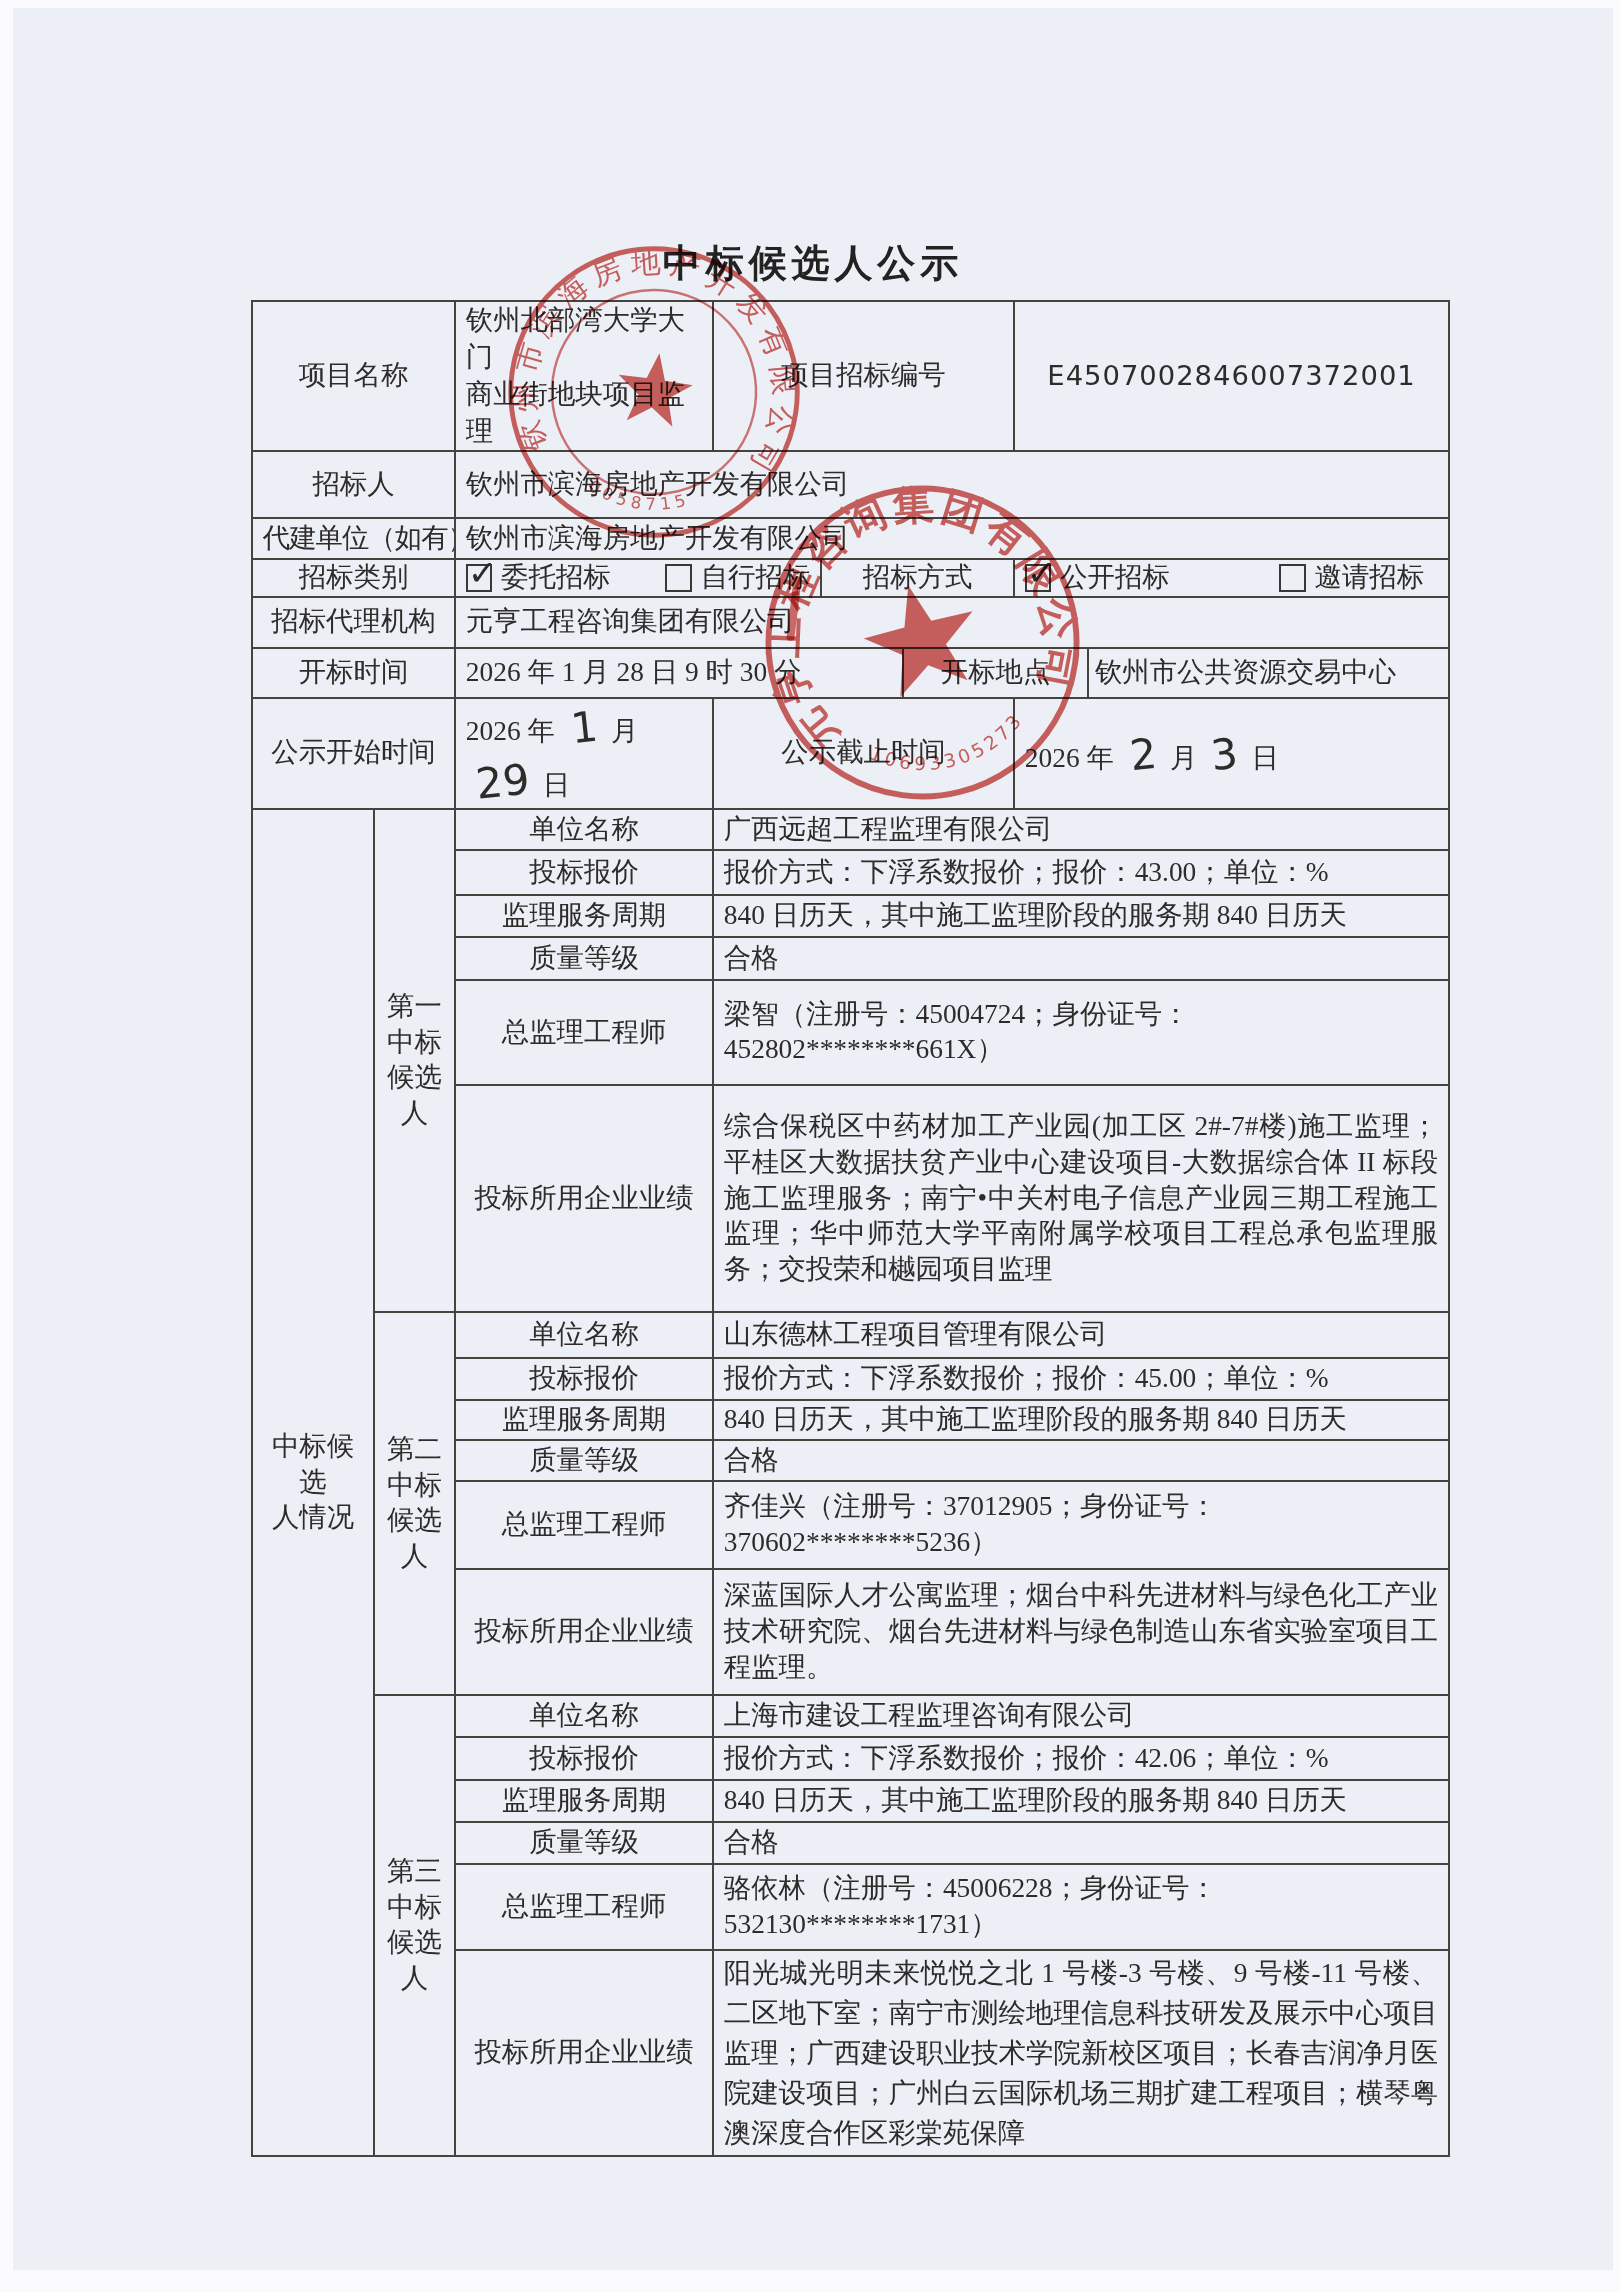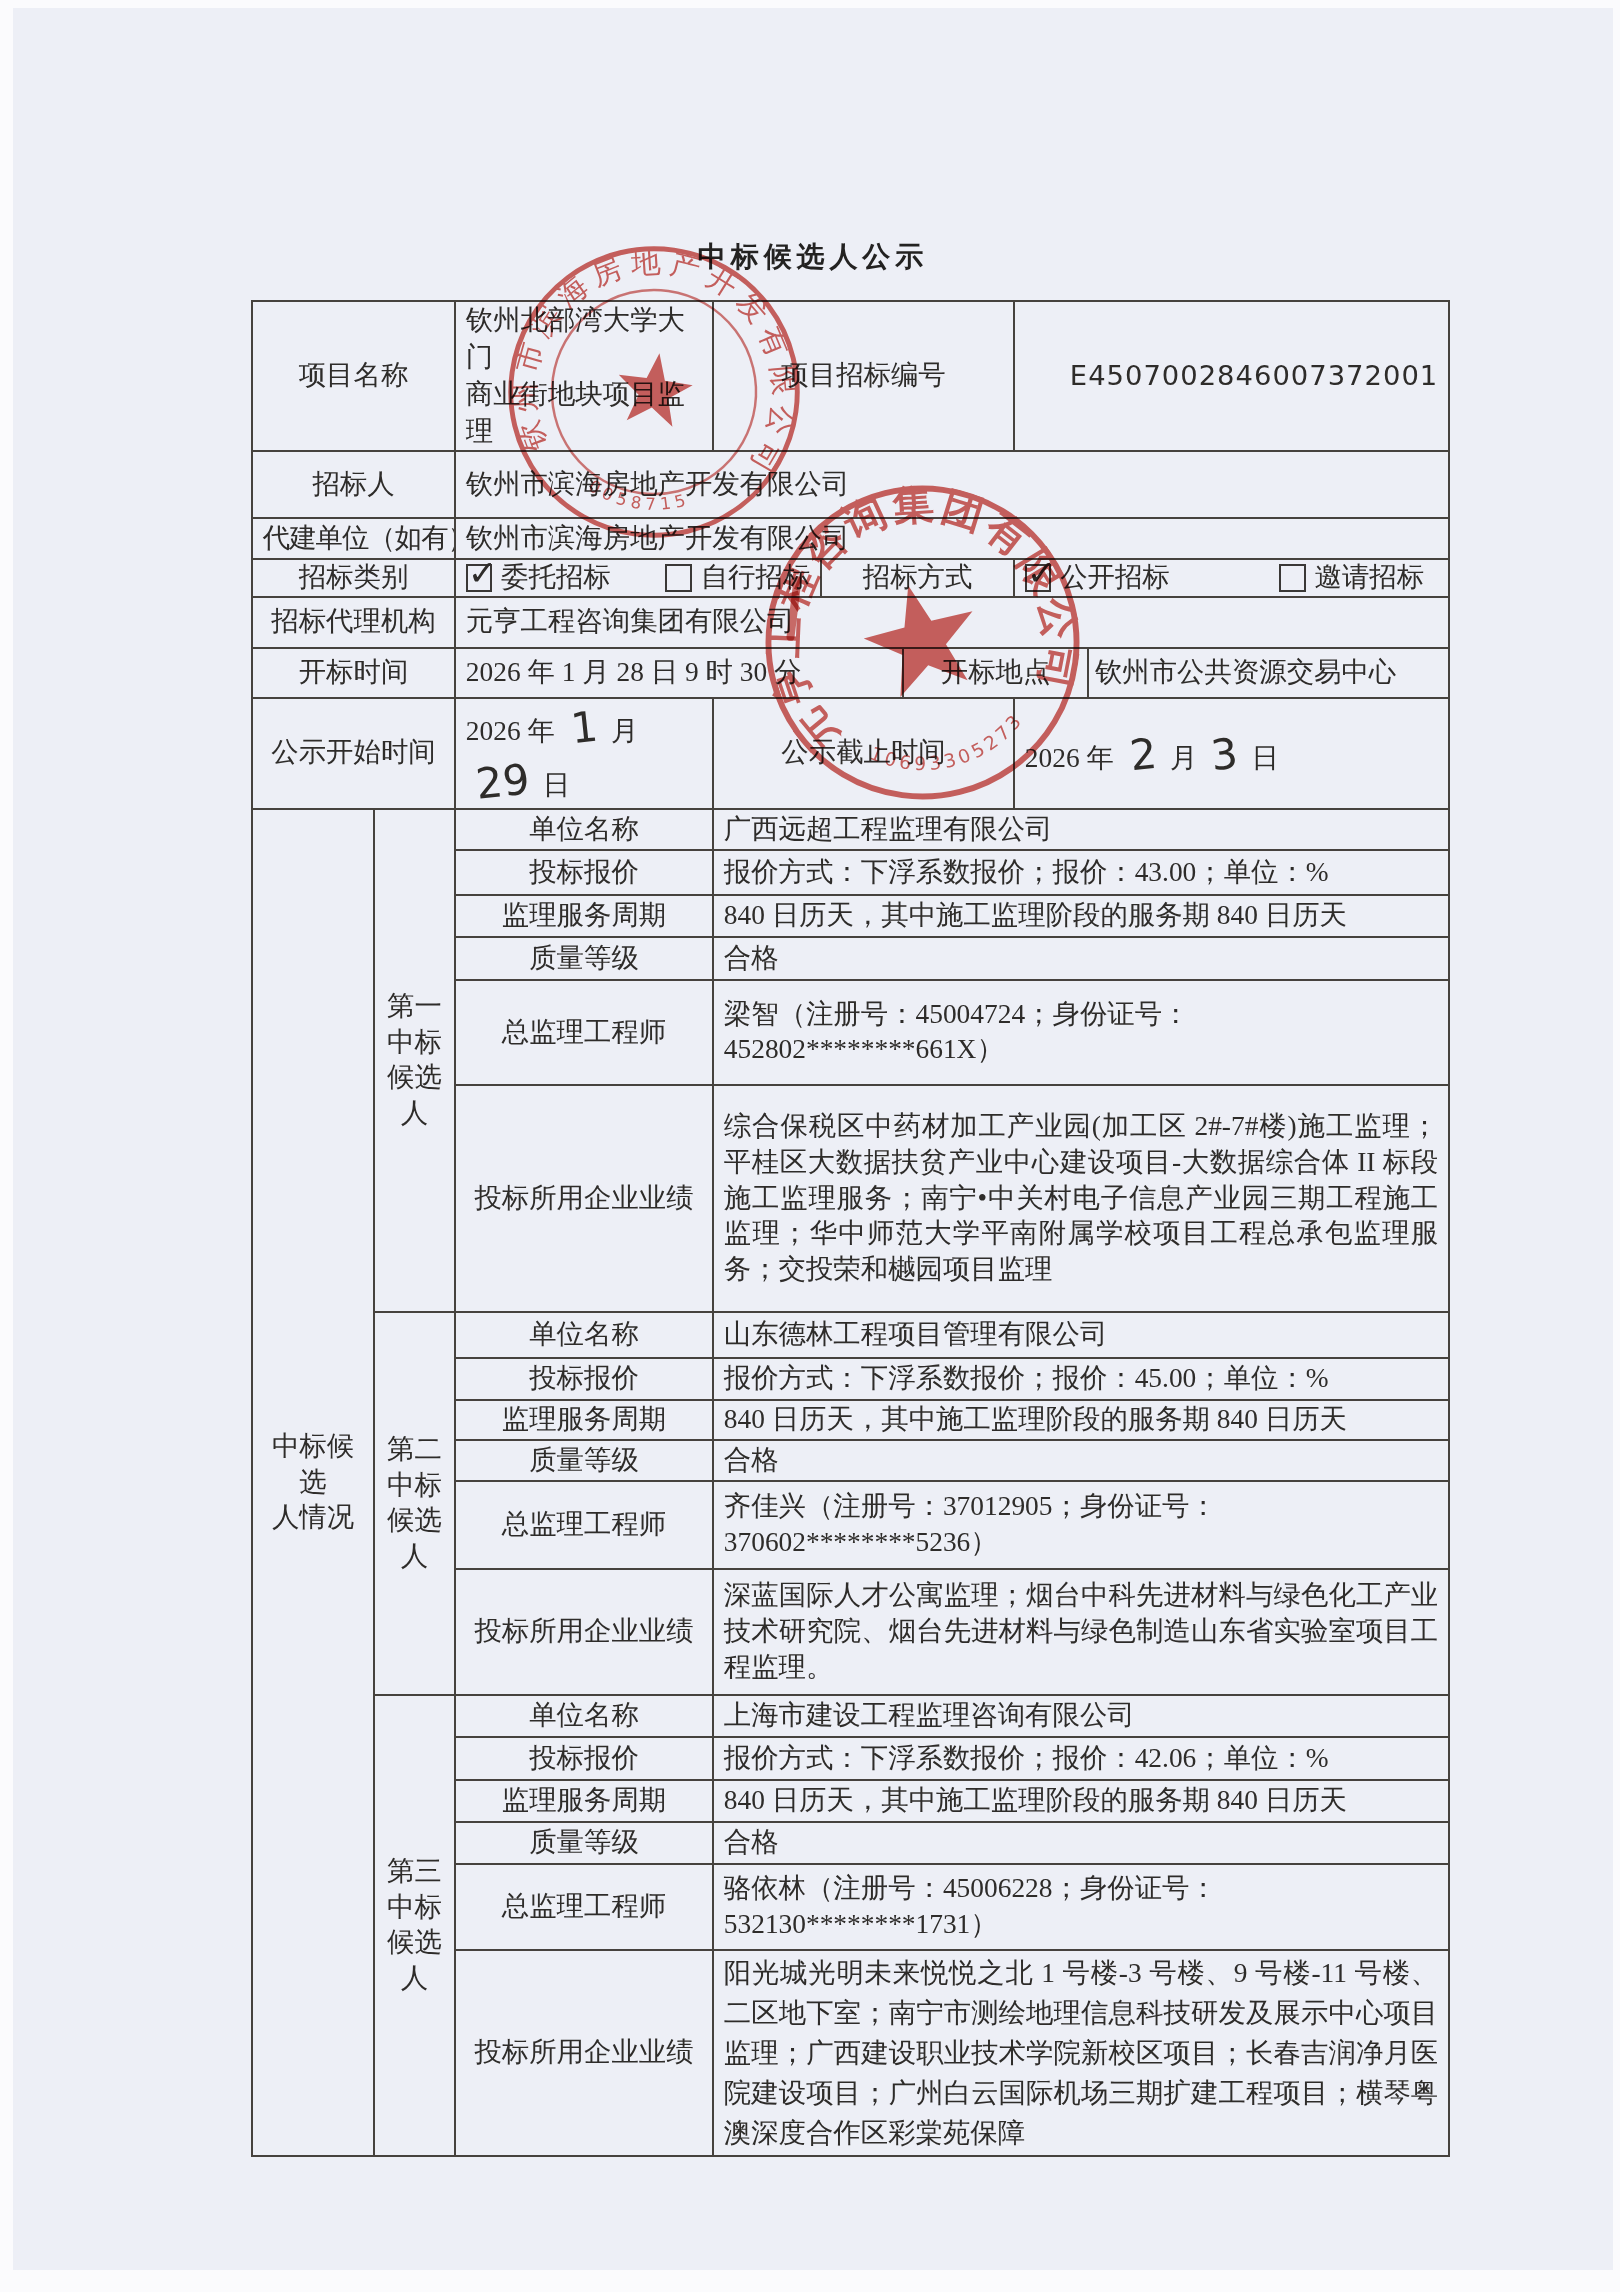--- a/index.html
+++ b/index.html
@@ -8,37 +8,37 @@
     font-family:"Liberation Serif","DejaVu Serif",serif;color:#2e2c2a;
   }
   .edge{position:absolute;background:#fbfbfd;}
   .edge-top{left:0;top:0;width:100%;height:7.8px;}
   .edge-left{left:0;top:0;width:12.7px;height:100%;}
   .edge-right{right:0;top:0;width:6.9px;height:100%;}
   .edge-bottom{left:0;bottom:0;width:100%;height:23.5px;}
 
   .doc-title{
     position:absolute;left:176px;top:238px;width:1274px;text-align:center;
-    font-size:28px;font-weight:700;letter-spacing:4.9px;color:#232221;
+    font-size:38px;font-weight:700;letter-spacing:4.9px;color:#232221;
   }
 
   table.doc{
     position:absolute;left:251px;top:300px;width:1196px;
     border-collapse:collapse;table-layout:fixed;
     border:2.9px solid #46423e;
   }
   table.doc td{
     border:2px solid #46423e;font-size:27.4px;line-height:1.3;
     vertical-align:middle;padding:0 9.8px;overflow:hidden;
   }
   td.lbl{text-align:center;padding:0 3.9px;}
   td.val{text-align:left;padding-left:12.7px;}
   .pre{white-space:pre-line;}
   td.small-lbl{font-size:25.5px;letter-spacing:-1px;white-space:nowrap;padding:0 2px;text-align:center;}
-  td.code{font-family:"DejaVu Sans","Liberation Sans",sans-serif;font-size:28px;text-align:right;letter-spacing:1px;padding:0 3.9px;}
+  td.code{font-family:"DejaVu Sans","Liberation Sans",sans-serif;font-size:28px;text-align:center;letter-spacing:1px;padding:0 3.9px;}
   td.rank{text-align:center;line-height:1.75;font-size:28px;}
   td.section{text-align:center;line-height:1.7;font-size:28px;margin-top:8px;}
   td.perf{line-height:38px;text-align:justify;padding:5.9px 7.8px 5.9px 11.8px;}
   td.eng{line-height:44px;padding-left:12.7px;}
   .optrow{display:flex;justify-content:space-between;align-items:center;}
   .cb{display:inline-flex;align-items:center;gap:8.8px;white-space:nowrap;}
   .box{width:22.5px;height:24.5px;border:2.9px solid #3a3836;position:relative;flex:0 0 auto;}
   .cb.checked .box::after{
     content:"✓";position:absolute;left:0px;top:-14.7px;font-size:35px;color:#2e2c2a;
     font-family:"DejaVu Sans",sans-serif;

